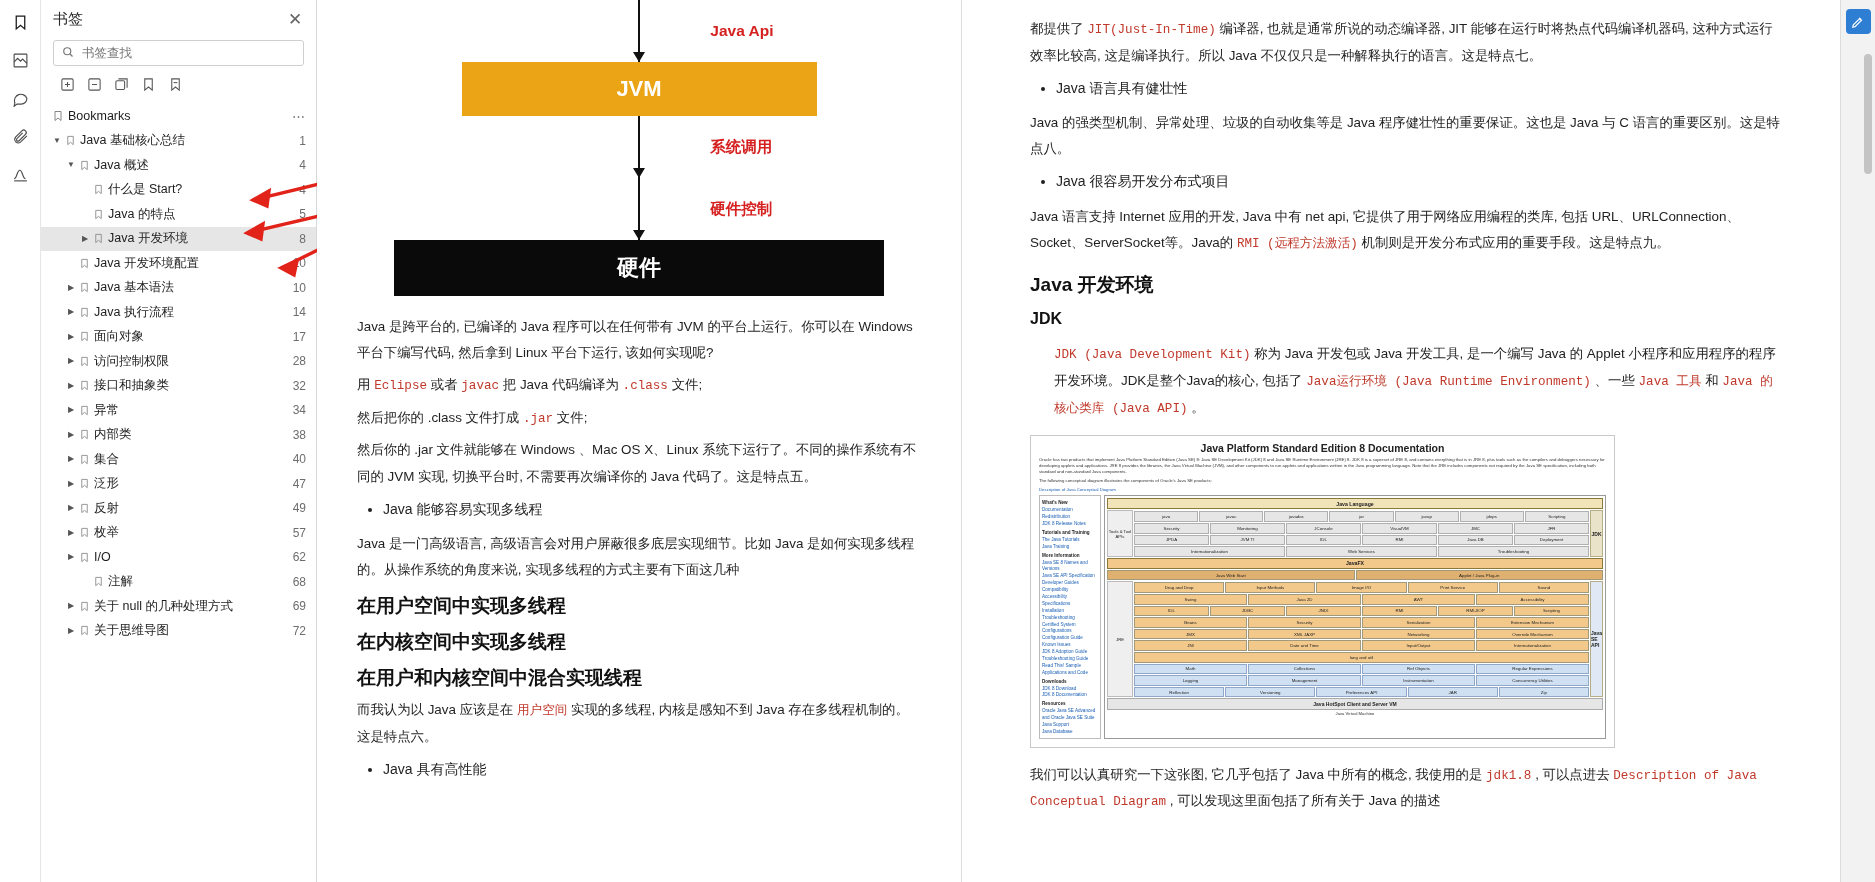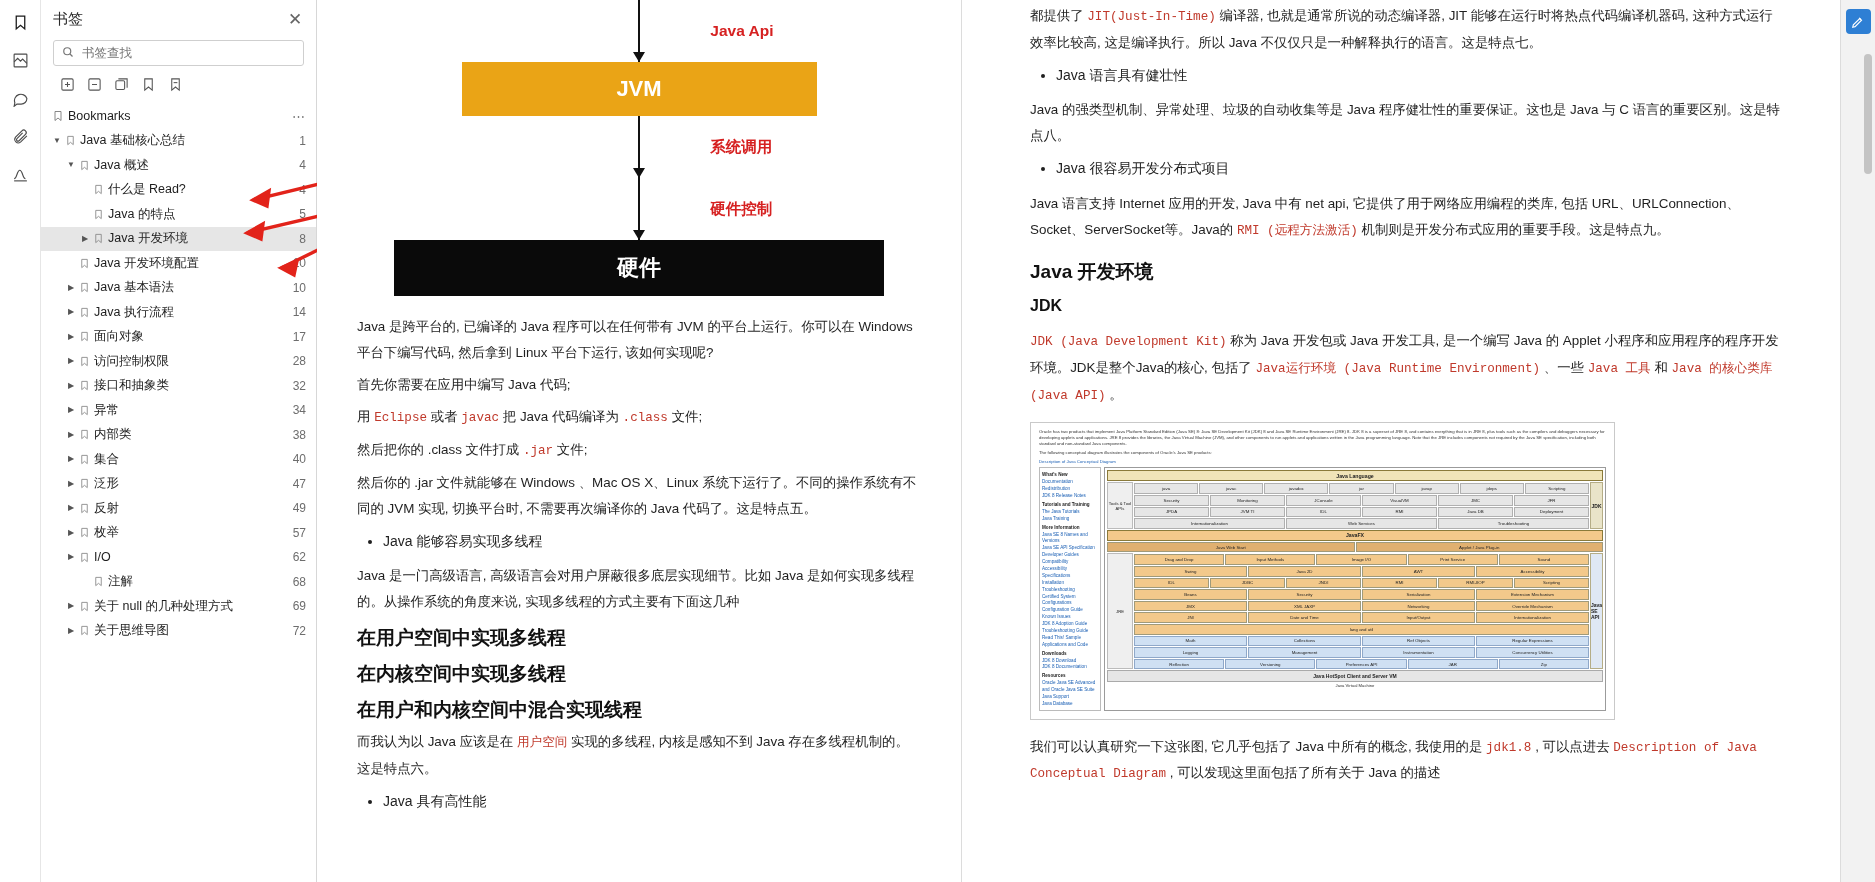--- a/index.html
+++ b/index.html
@@ -242,20 +242,21 @@
   .page-right h3 {
     font-size: 16px;
     margin: 12px 0 8px 0;
     color: #111;
   }
   .hl-box {
     font-family: "Liberation Mono", monospace;
     font-size: 12.8px;
     color: #c0392b;
     line-height: 2.0;
+    margin-left: 24px;
   }
   .hl-box .plain { color: #1f1f1f; font-family: "Liberation Sans", sans-serif; font-size: 13.4px; }
 
   
   .jdk-fig {
     border: 1px solid #c9c9c9;
     width: 585px;
     margin: 10px 0 14px 0;
     background: #fff;
     padding: 6px 8px 8px 8px;
@@ -475,21 +476,21 @@
             <span class="label">Java 概述</span>
             <span class="page">4</span>
           </div>
           <div class="node" style="padding-left: 38px;">
             <span class="twisty"></span>
             <span class="doc-ico">
               <svg width="11" height="11" viewBox="0 0 24 24" fill="none" stroke="#8d8d8d" stroke-width="2">
                 <path d="M6 3h12v18l-6-5-6 5z"></path>
               </svg>
             </span>
-            <span class="label">什么是 Read?</span>
+            <span class="label">什么是 Start?</span>
             <span class="page">4</span>
           </div>
           <div class="node" style="padding-left: 38px;">
             <span class="twisty"></span>
             <span class="doc-ico">
               <svg width="11" height="11" viewBox="0 0 24 24" fill="none" stroke="#8d8d8d" stroke-width="2">
                 <path d="M6 3h12v18l-6-5-6 5z"></path>
               </svg>
             </span>
             <span class="label">Java 的特点</span>
@@ -700,21 +701,20 @@
           <div class="line"></div>
             <div class="head"></div>
           <div class="tag">硬件控制</div>
         </div>
         <div class="dg-box dg-hw">硬件</div>
       </div>
 
       <div style="height:18px"></div>
 
       <p class="body-text">Java 是跨平台的, 已编译的 Java 程序可以在任何带有 JVM 的平台上运行。你可以在 Windows 平台下编写代码, 然后拿到 Linux 平台下运行, 该如何实现呢?</p>
-      <p class="body-text">首先你需要在应用中编写 Java 代码;</p>
 
       <p class="body-text">
         <span>用 </span><code class="kw">Eclipse</code><span> 或者 </span><code class="kw">javac</code><span> 把 Java 代码编译为 </span><code class="kw">.class</code><span> 文件;</span>
       </p>
 
       <p class="body-text">
         <span>然后把你的 .class 文件打成 </span><code class="kw">.jar</code><span> 文件;</span>
       </p>
 
       <p class="body-text">然后你的 .jar 文件就能够在 Windows 、Mac OS X、Linux 系统下运行了。不同的操作系统有不同的 JVM 实现, 切换平台时, 不需要再次编译你的 Java 代码了。这是特点五。</p>
@@ -733,21 +733,21 @@
         而我认为以 Java 应该是在 <code class="kw">用户空间</code> 实现的多线程, 内核是感知不到 Java 存在多线程机制的。这是特点六。
       </p>
 
       <ul class="bullets">
         <li>Java 具有高性能</li>
       </ul>
     </div>
 
     <div class="page-col page-right">
 
-      <p class="body-text" style="margin-top:3px;">
+      <p class="body-text" style="margin-top:16px;">
         都提供了 <code class="kw">JIT(Just-In-Time)</code> 编译器, 也就是通常所说的动态编译器, JIT 能够在运行时将热点代码编译机器码, 这种方式运行效率比较高, 这是编译执行。所以 Java 不仅仅只是一种解释执行的语言。这是特点七。
       </p>
 
       <ul class="bullets">
         <li>Java 语言具有健壮性</li>
       </ul>
 
       <p class="body-text">Java 的强类型机制、异常处理、垃圾的自动收集等是 Java 程序健壮性的重要保证。这也是 Java 与 C 语言的重要区别。这是特点八。</p>
 
       <ul class="bullets">
@@ -759,20 +759,21 @@
       </p>
 
       <h2>Java 开发环境</h2>
       <h3>JDK</h3>
 
       <p class="hl-box">
         <code class="kw">JDK (Java Development Kit)</code><span class="plain"> 称为 Java 开发包或 Java 开发工具, 是一个编写 Java 的 Applet 小程序和应用程序的程序开发环境。JDK是整个Java的核心, 包括了 </span><code class="kw">Java运行环境 (Java Runtime Environment)</code><span class="plain"> 、一些 </span><code class="kw">Java 工具</code><span class="plain"> 和 </span><code class="kw">Java 的核心类库 (Java API)</code><span class="plain"> 。</span>
       </p>
 
       <div class="jdk-fig">
+        <div class="fig-title">Java Platform Standard Edition 8 Documentation</div>
         <div class="fig-desc">Oracle has two products that implement Java Platform Standard Edition (Java SE) 8: Java SE Development Kit (JDK) 8 and Java SE Runtime Environment (JRE) 8. JDK 8 is a superset of JRE 8, and contains everything that is in JRE 8, plus tools such as the compilers and debuggers necessary for developing applets and applications. JRE 8 provides the libraries, the Java Virtual Machine (JVM), and other components to run applets and applications written in the Java programming language. Note that the JRE includes components not required by the Java SE specification, including both standard and non-standard Java components.</div>
         <div class="fig-desc">The following conceptual diagram illustrates the components of Oracle's Java SE products:</div>
         <div class="fig-desc" style="color:#1a5fb4;">Description of Java Conceptual Diagram</div>
         <div class="fig-main">
           <div class="fig-side" id="fig-side">
               <b>What's New</b>
               <a>Documentation Redistribution</a>
               <a>JDK 8 Release Notes</a>
               <b>Tutorials and Training</b>
               <a>The Java Tutorials</a>

